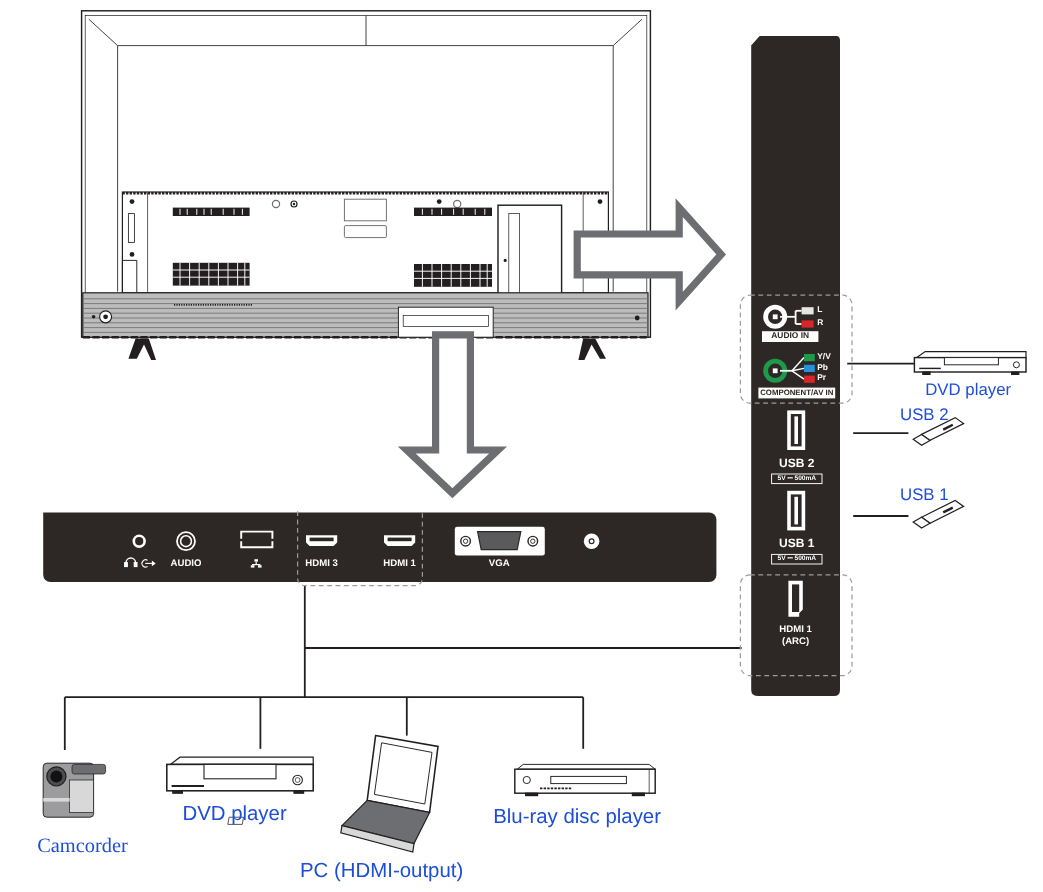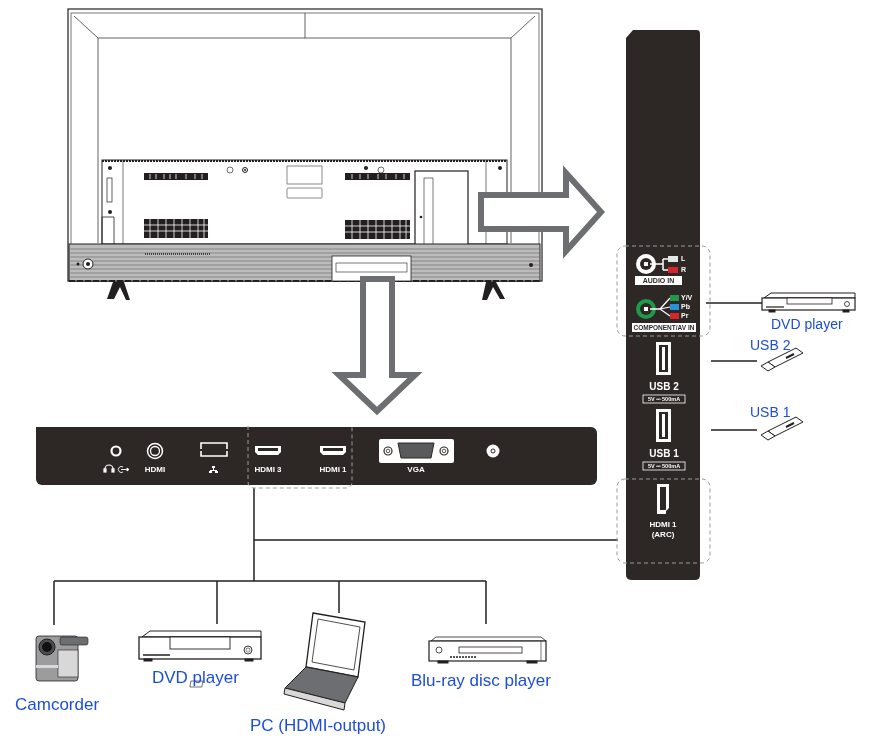--- a/index.html
+++ b/index.html
@@ -189,21 +189,21 @@
     <rect x="212" y="466" width="3" height="2"></rect>
     <rect x="213" y="468" width="1" height="2"></rect>
     <rect x="210" y="470" width="7" height="1"></rect>
     <rect x="209" y="471" width="3" height="2"></rect>
     <rect x="215" y="471" width="3" height="2"></rect>
   </g>
 
   <path d="M248,426 v56 a6,6 0 0 0 6,6 h92 a6,6 0 0 0 6,-6 v-56" fill="none" stroke="#9b9b9b" stroke-width="1" stroke-dasharray="4,3"></path>
 </svg>
 
-<div class="port-lbl" style="left:140px;top:465px;width:30px;">HDMI</div>
+<div class="port-lbl" style="left:140px;top:465px;width:30px;">AUDIO</div>
 <div class="port-lbl" style="left:250px;top:465px;width:36px;">HDMI 3</div>
 <div class="port-lbl" style="left:315px;top:465px;width:36px;">HDMI 1</div>
 <div class="port-lbl" style="left:404px;top:465px;width:24px;">VGA</div>
 <div class="port-lbl" style="left:509px;top:465px;width:20px;margin-top:35px;">RF</div>
 
 <svg width="869" height="743" viewBox="0 0 869 743">
   <path d="M633,30 L697,30 Q700,30 700,34 L700,575 Q700,580 695,580 L632,580 Q626,580 626,575 L626,38 Z" fill="#2d2826"></path>
 
   <rect x="617" y="246" width="93" height="90" rx="8" fill="none" stroke="#9b9b9b" stroke-width="1" stroke-dasharray="4,3"></rect>
 
@@ -330,16 +330,16 @@
     <line x1="450" y1="657" x2="476" y2="657" stroke-width="1.5" stroke-dasharray="2,1"></line>
     <line x1="541" y1="641" x2="541" y2="661" stroke-width="0.6"></line>
     <rect x="438" y="661" width="10" height="2" fill="#231f20"></rect>
     <rect x="527" y="661" width="10" height="2" fill="#231f20"></rect>
   </g>
 </svg>
 
 <div class="lbl" style="left:771px;top:316px;font-size:14px;">DVD player</div>
 <div class="lbl" style="left:750px;top:337px;font-size:14px;">USB 2</div>
 <div class="lbl" style="left:750px;top:404px;font-size:14px;">USB 1</div>
-<div class="lbl" style="left:15px;top:695px;">Camcorder</div>
+<div class="lbl" style="left:31px;top:695px;font-family:Liberation Serif, serif;">Camcorder</div>
 <div class="lbl" style="left:152px;top:668px;">DVD player</div>
 <div class="lbl" style="left:250px;top:716px;">PC (HDMI-output)</div>
 <div class="lbl" style="left:411px;top:671px;text-align:center;">Blu-ray disc player</div>
 
 </body></html>

